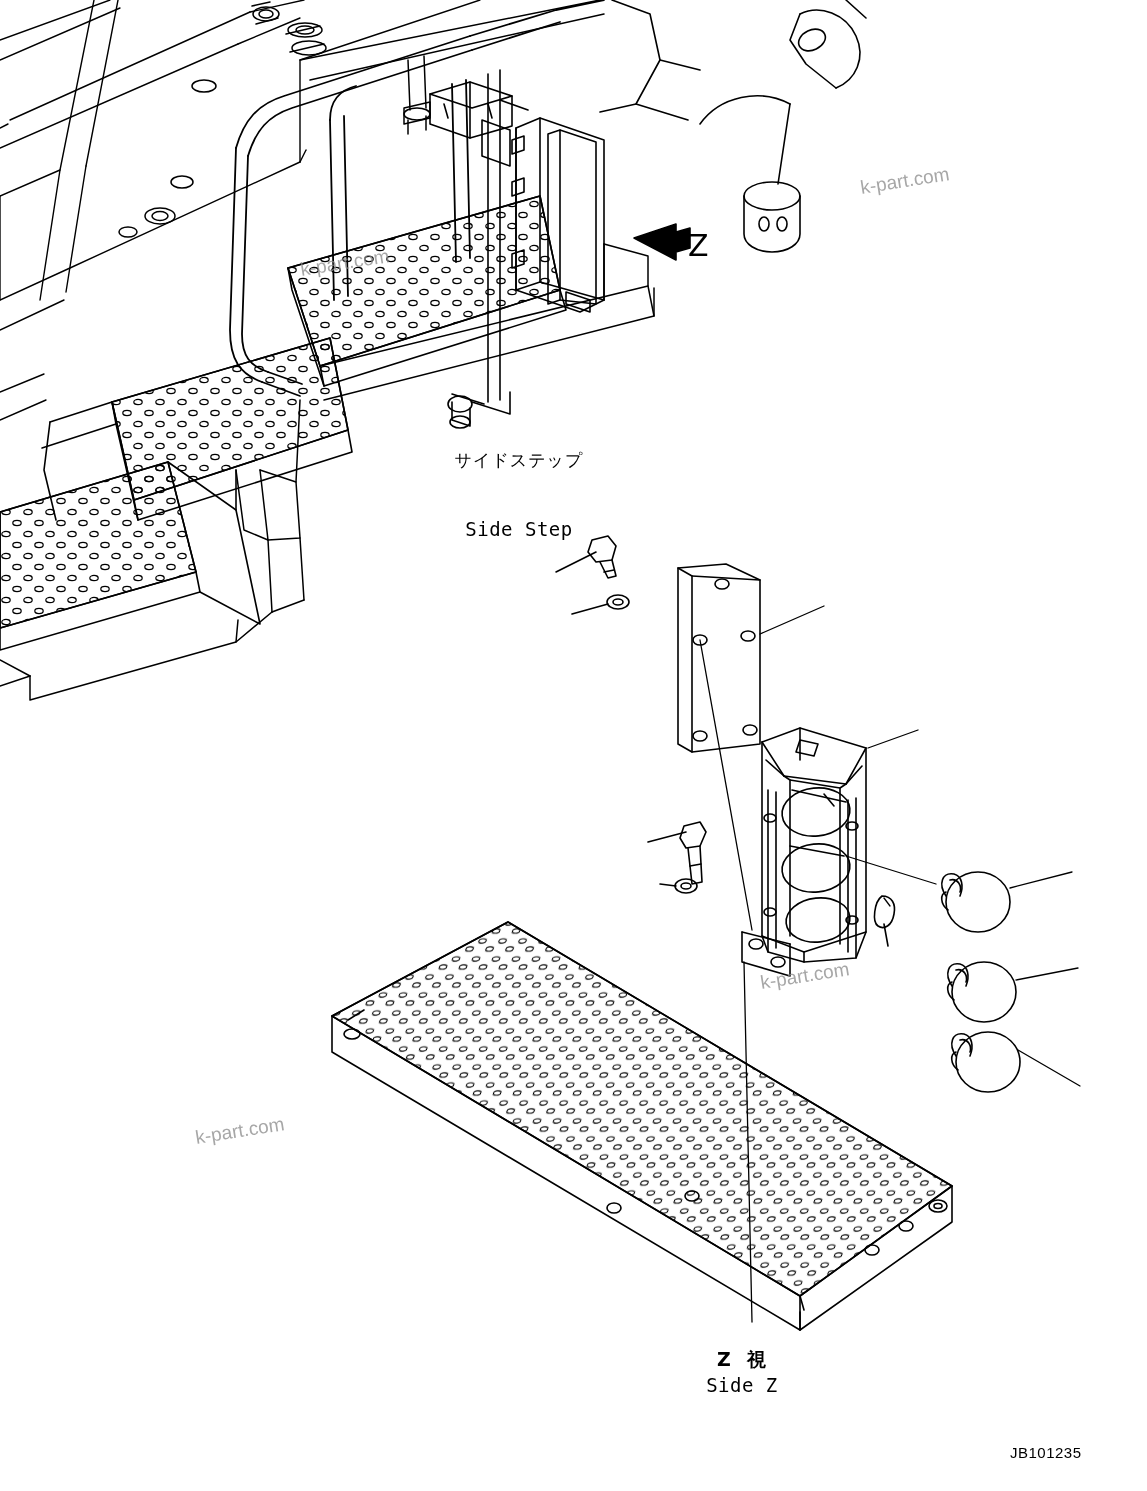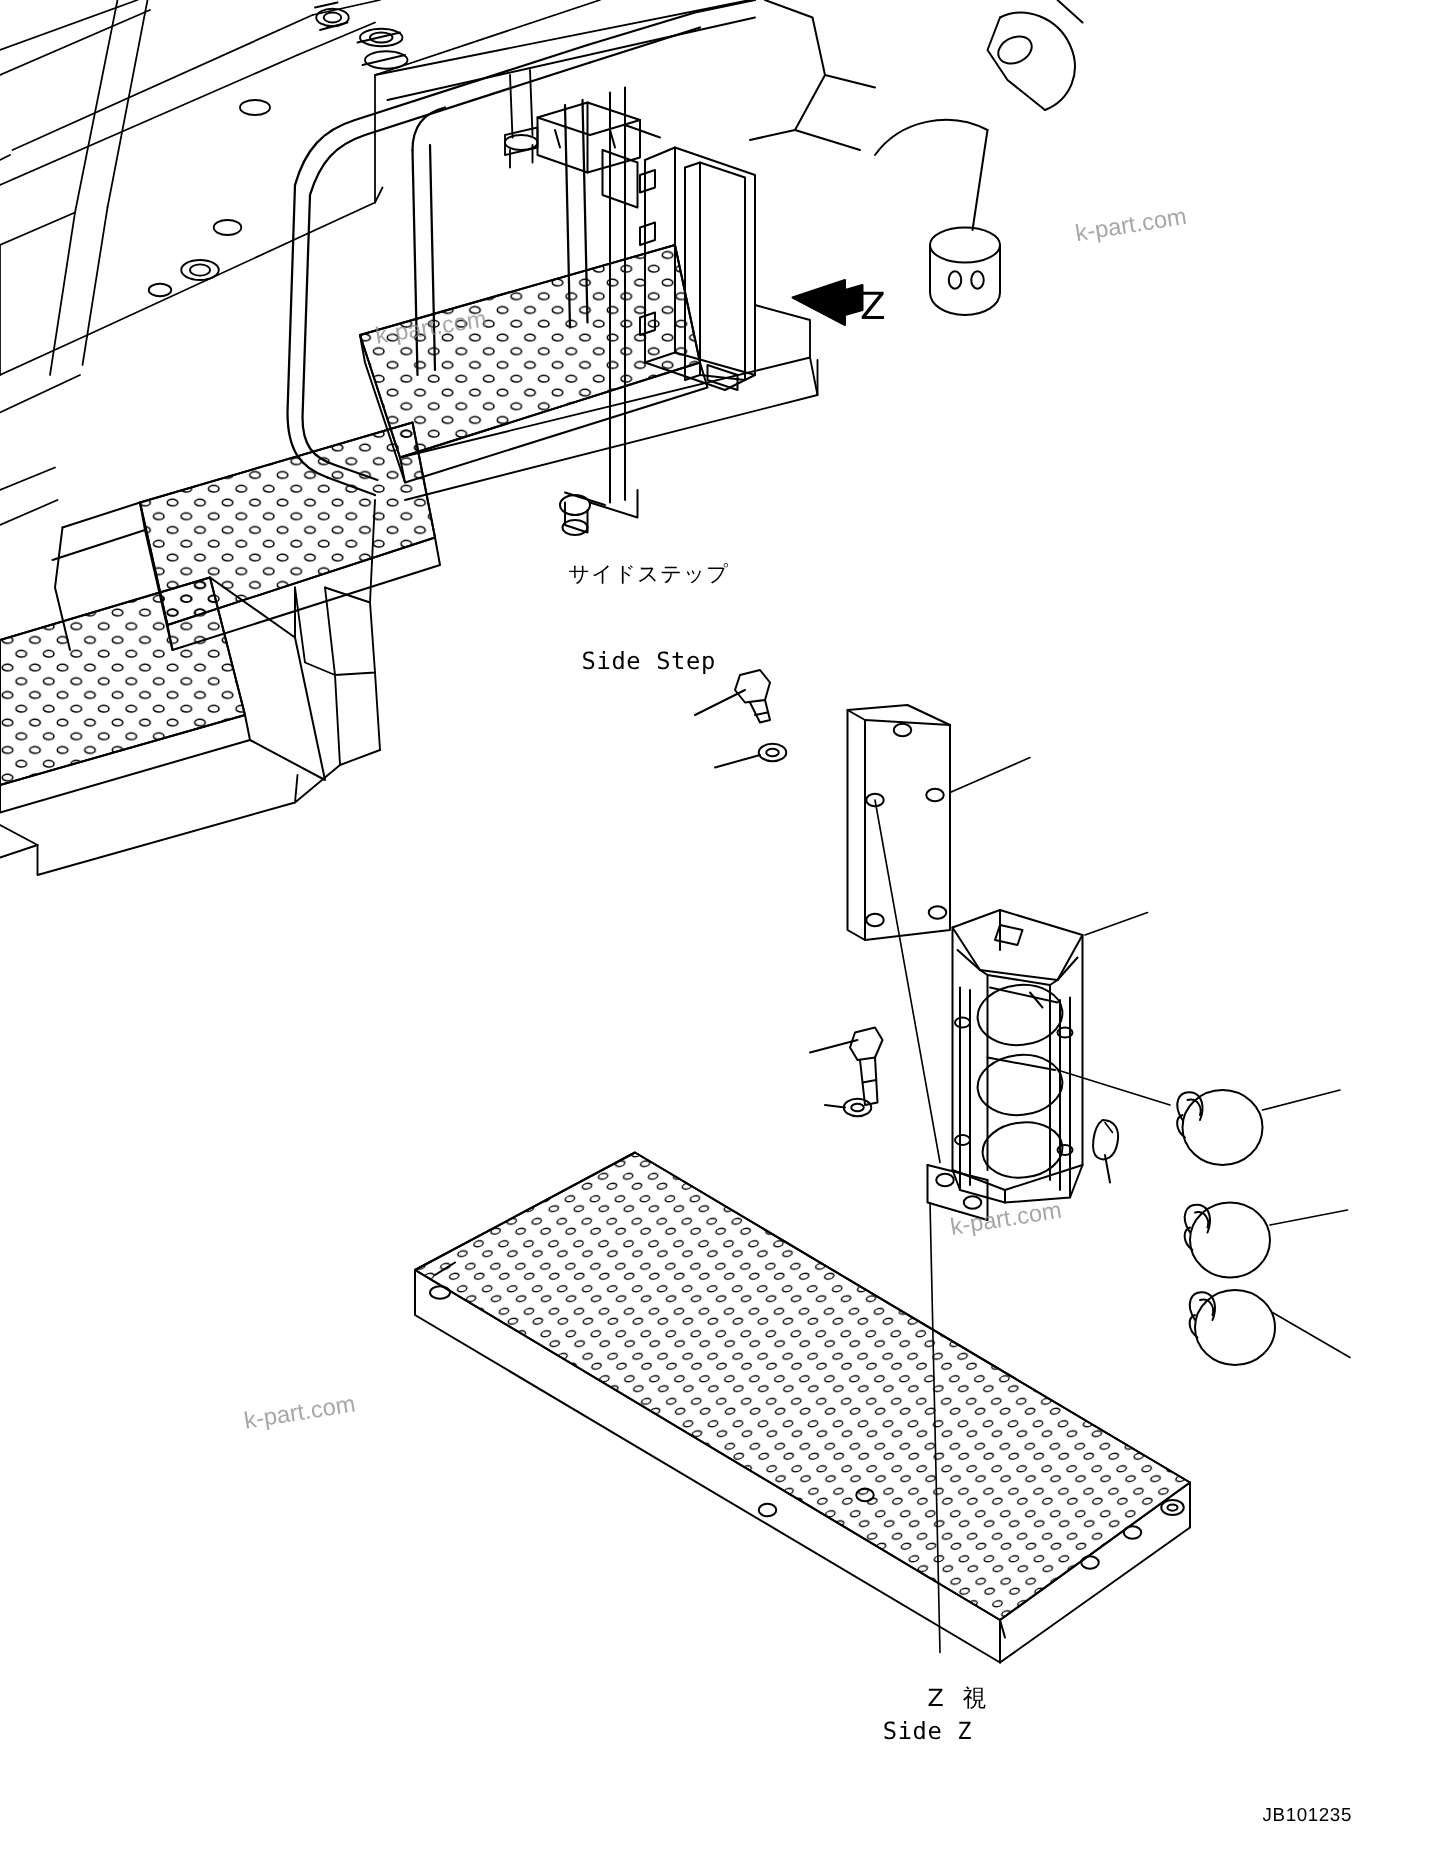--- a/index.html
+++ b/index.html
@@ -346,21 +346,21 @@
       </g>
 
     </g>
   </svg>
 
   <div class="lbl lbl-jp ctr" style="left:449px; top:450px; width:140px;">サイドステップ</div>
   <div class="lbl lbl-en ctr" style="left:449px; top:474px; width:140px;margin-top:44px;">Side Step</div>
 
   <div class="lbl lbl-arrowtag" style="left:688px; top:228px;">Z</div>
 
-  <div class="lbl lbl-jp ctr" style="left:696px; top:1348px; width:140px; font-size:19px;">Z  視</div>
+  <div class="lbl lbl-jp ctr" style="left:672px; top:1348px; width:140px; font-size:19px;font-weight:bold;">Z  視</div>
   <div class="lbl lbl-en ctr" style="left:672px; top:1374px; width:140px;">Side Z</div>
 
   <div class="lbl lbl-code" style="left:1010px; top:1444px;">JB101235</div>
 
   <div class="wm r1" style="left:860px; top:170px;">k-part.com</div>
   <div class="wm r1" style="left:300px; top:252px;">k-part.com</div>
   <div class="wm r2" style="left:760px; top:965px;">k-part.com</div>
   <div class="wm r2" style="left:195px; top:1120px;">k-part.com</div>
 
 </div>

